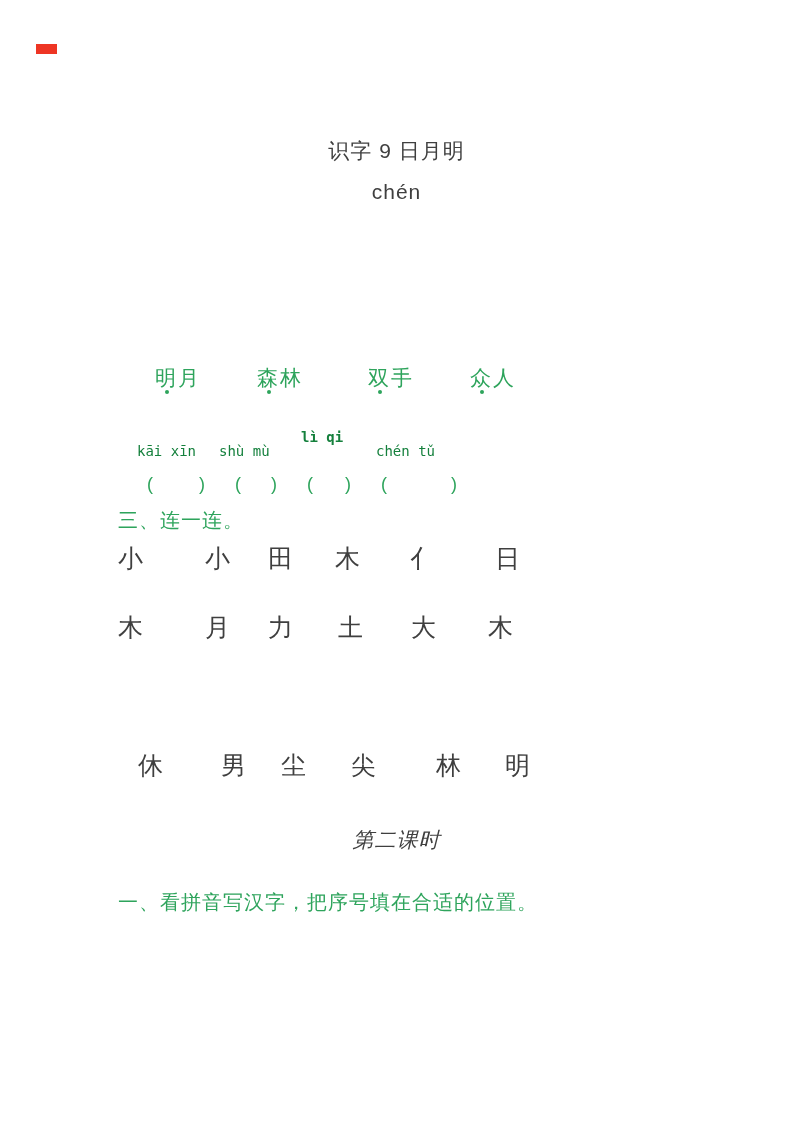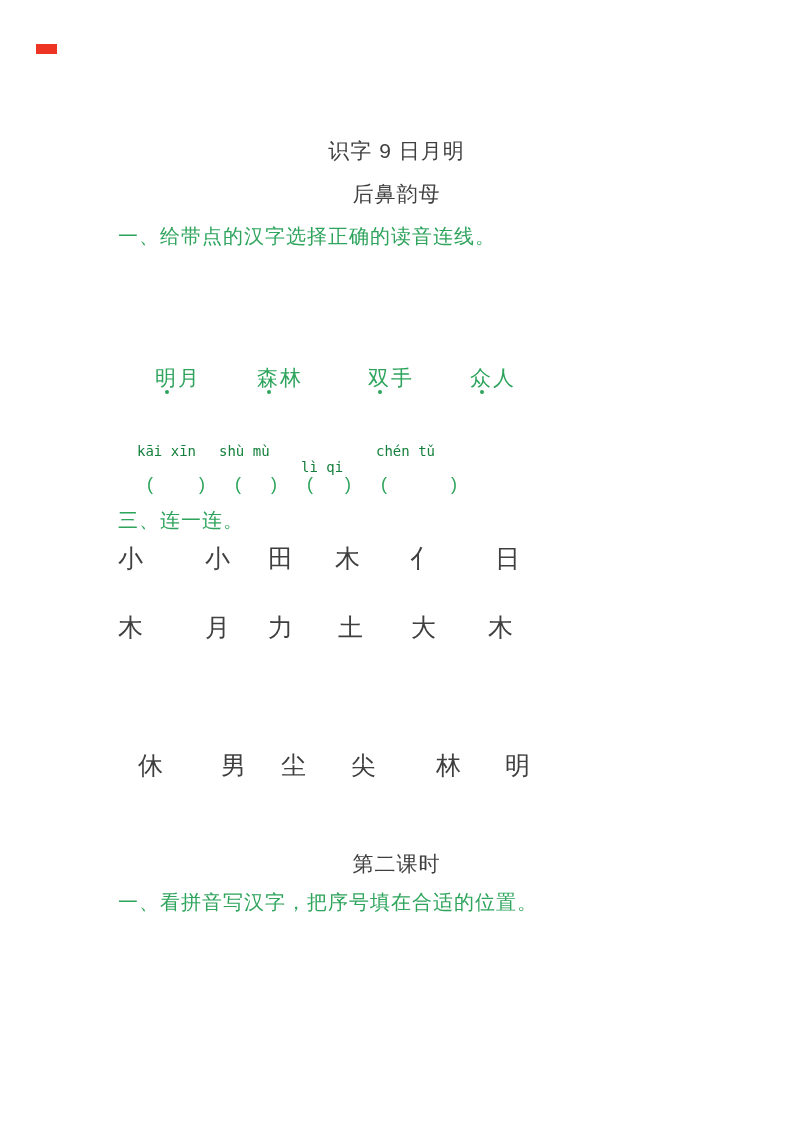--- a/index.html
+++ b/index.html
@@ -37,41 +37,40 @@
 </style>
 </head>
 <body>
 
 <div class="page">
 
   <div class="red-marker"></div>
 
   <div class="abs center black-heading" style="top:101px;">识字 9 日月明</div>
 
-  <div class="abs center black-heading" style="top:144px;">后鼻韵母</div>
+  <div class="abs center black-heading" style="top:144px;">chén</div>
 
-  <div class="abs green instruction" style="left:118px;top:187px;">一、给带点的汉字选择正确的读音连线。</div>
 
   <div class="abs green word" style="left:155px;top:328px;font-family:Liberation Mono, monospace;">
     <span class="char dotted">明</span><span class="char">月</span>
   </div>
   <div class="abs green word" style="left:257px;top:328px;">
     <span class="char dotted">森</span><span class="char">林</span>
   </div>
   <div class="abs green word" style="left:368px;top:328px;">
     <span class="char dotted">双</span><span class="char">手</span>
   </div>
   <div class="abs green word" style="left:470px;top:328px;">
     <span class="char dotted">众</span><span class="char">人</span>
   </div>
 
 
   <div class="abs pinyin" style="left:137px;top:407px;">kāi xīn</div>
   <div class="abs pinyin" style="left:219px;top:407px;">shù mù</div>
-  <div class="abs pinyin" style="left:301px;top:423px;">lì qi</div>
+  <div class="abs pinyin" style="left:301px;top:393px;font-weight:bold;">lì qi</div>
   <div class="abs pinyin" style="left:376px;top:407px;">chén tǔ</div>
 
   <div class="abs paren-group" style="left:147px;top:438px;width:58px;">
     <span>(</span>
       <span>)</span>
   </div>
   <div class="abs paren-group" style="left:235px;top:438px;width:42px;">
     <span>(</span>
       <span>)</span>
   </div>
@@ -100,18 +99,18 @@
   <span class="abs hanzi" style="left:411px;top:575px;">大</span>
   <span class="abs hanzi" style="left:488px;top:575px;">木</span>
 
   <span class="abs hanzi" style="left:138px;top:713px;">休</span>
   <span class="abs hanzi" style="left:221px;top:713px;">男</span>
   <span class="abs hanzi" style="left:281px;top:713px;">尘</span>
   <span class="abs hanzi" style="left:351px;top:713px;">尖</span>
   <span class="abs hanzi" style="left:436px;top:713px;">林</span>
   <span class="abs hanzi" style="left:505px;top:713px;">明</span>
 
-  <div class="abs center black-heading" style="top:814px;">第二课时</div>
+  <div class="abs center black-heading" style="top:790px;font-style:italic;">第二课时</div>
 
   <div class="abs green instruction" style="left:118px;top:853px;">一、看拼音写汉字，把序号填在合适的位置。</div>
 
 
 </div>
 
 </body></html>

